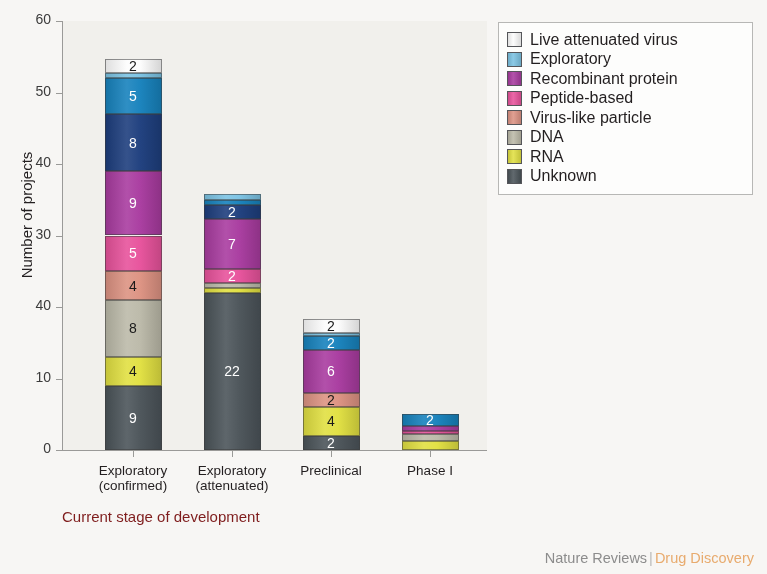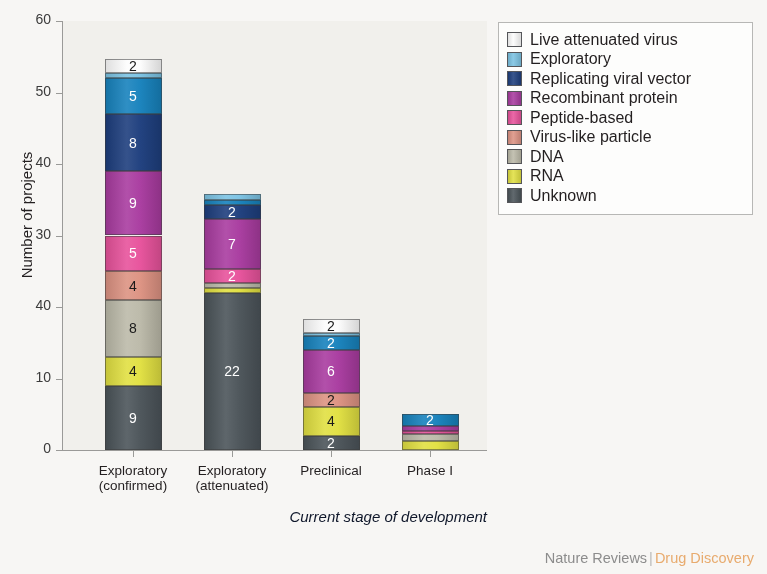--- a/index.html
+++ b/index.html
@@ -56,21 +56,21 @@
   .x-tick-mark{
     position:absolute;top:450px;width:1px;height:7px;background:#9a9a98;
   }
   .x-tick-label{
     position:absolute;top:463px;
     width:130px;margin-left:-65px;
     text-align:center;font-size:13.5px;color:#231f20;line-height:15px;
   }
   #x-axis-title{
     position:absolute;left:62px;top:508px;width:425px;
-    text-align:right;font-size:15px;color:#0f172a;font-style:italic;
+    text-align:left;font-size:15px;color:#7f1d1d;
   }
 
   
   .bar{position:absolute;width:57px;}
   .seg{
     position:absolute;left:0;width:57px;
     box-sizing:border-box;
     border:0.8px solid rgba(60,60,60,0.55);
     overflow:hidden;
   }
@@ -265,24 +265,20 @@
   <div id="legend">
       <div class="legend-row">
         <span class="legend-swatch" style="background: linear-gradient(to right, rgb(223, 223, 223) 0%, rgb(253, 253, 253) 40%, rgb(218, 218, 218) 100%);"></span>
         <span class="legend-label">Live attenuated virus</span>
       </div>
       <div class="legend-row">
         <span class="legend-swatch" style="background: linear-gradient(to right, rgb(109, 172, 200) 0%, rgb(140, 202, 230) 40%, rgb(107, 168, 195) 100%);"></span>
         <span class="legend-label">Exploratory</span>
       </div>
       <div class="legend-row">
-        <span class="legend-swatch" style="background: linear-gradient(to right, rgb(26, 55, 111) 0%, rgb(57, 86, 141) 40%, rgb(26, 54, 108) 100%);"></span>
-        <span class="legend-label">Replicating viral vector</span>
-      </div>
-      <div class="legend-row">
         <span class="legend-swatch" style="background: linear-gradient(to right, rgb(149, 53, 141) 0%, rgb(179, 83, 171) 40%, rgb(145, 52, 138) 100%);"></span>
         <span class="legend-label">Recombinant protein</span>
       </div>
       <div class="legend-row">
         <span class="legend-swatch" style="background: linear-gradient(to right, rgb(204, 73, 137) 0%, rgb(235, 104, 168) 40%, rgb(200, 71, 134) 100%);"></span>
         <span class="legend-label">Peptide-based</span>
       </div>
       <div class="legend-row">
         <span class="legend-swatch" style="background: linear-gradient(to right, rgb(194, 129, 115) 0%, rgb(225, 160, 146) 40%, rgb(190, 126, 113) 100%);"></span>
         <span class="legend-label">Virus-like particle</span>

